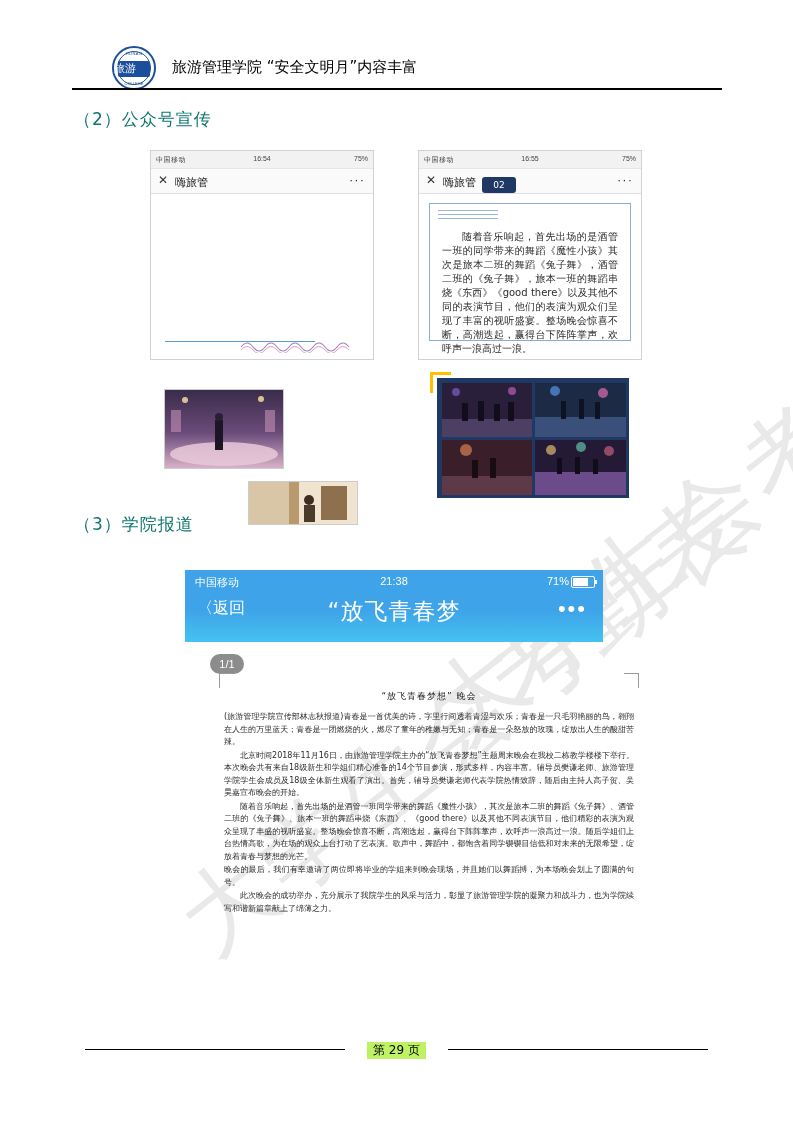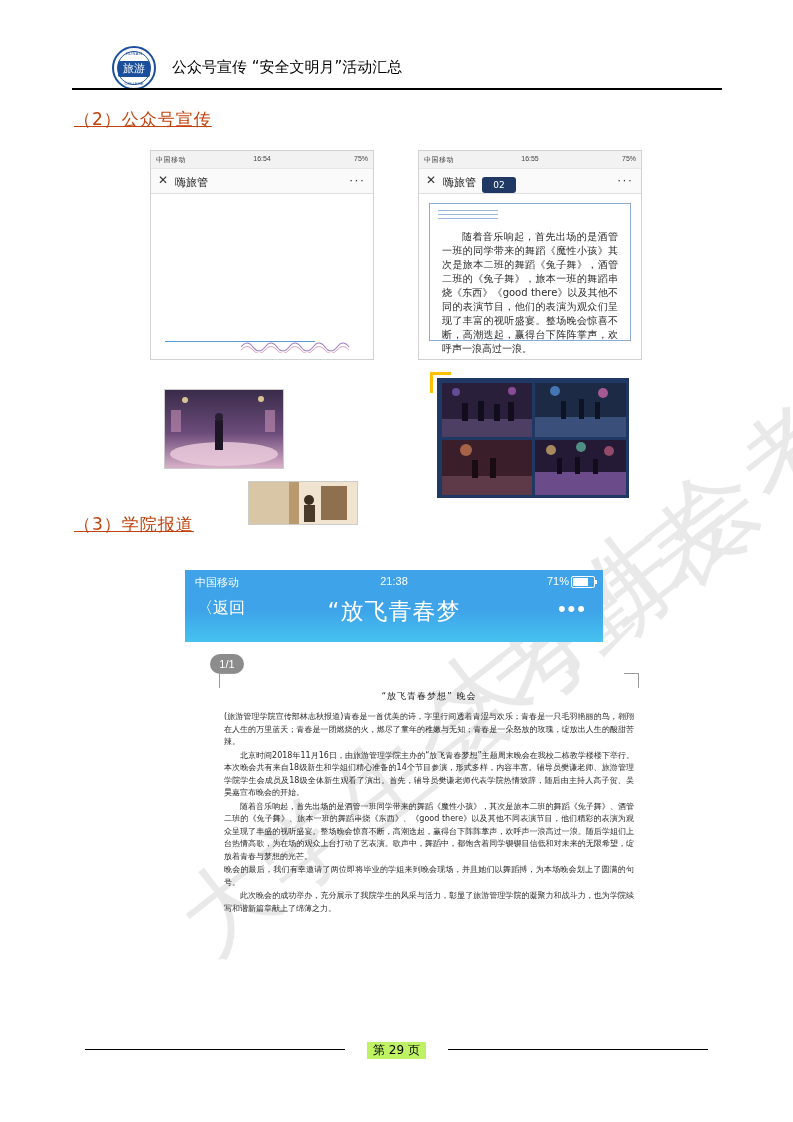--- a/index.html
+++ b/index.html
@@ -71,21 +71,21 @@
     top: 13px;
     height: 16px;
     background: #1b4f9c;
     border-radius: 2px;
   }
   .logo .band-text {
     position: absolute;
     left: 0;
     right: 0;
     top: 14px;
-    text-align: center;
+    text-align: left;
     color: #fff;
     font-size: 11px;
     font-family: "DejaVu Serif", serif;
     line-height: 14px;
   }
   .logo .arc-text {
     position: absolute;
     left: 0;
     right: 0;
     top: 3px;
@@ -120,24 +120,23 @@
     height: 0;
     border-top: 2px solid #000;
     z-index: 3;
   }
 
   
   .sec-title {
     position: absolute;
     font-family: "DejaVu Sans", sans-serif;
     font-size: 17px;
-    color: #c2410c;
+    color: #0f766e;
     letter-spacing: 1px;
     z-index: 3;
-    text-decoration: underline;
   }
   #sec2 { left: 74px; top: 108px; }
   #sec3 { left: 74px; top: 513px; }
 
   
   .phone {
     position: absolute;
     background: #ffffff;
     border: 1px solid #d2d2d2;
     box-sizing: border-box;
@@ -404,21 +403,21 @@
 </div>
 
 <div class="page-header">
   <div class="logo">
     <div class="inner-ring"></div>
     <div class="arc-text">HUNAN</div>
     <div class="band"></div>
     <div class="band-text">旅游</div>
     <div class="arc-text-bottom">COLLEGE</div>
   </div>
-  <div class="header-title">公众号宣传 “安全文明月”活动汇总</div>
+  <div class="header-title">旅游管理学院 “安全文明月”内容丰富</div>
 </div>
 <div class="header-rule"></div>
 
 <div class="sec-title" id="sec2">（2）公众号宣传</div>
 
 <div class="phone" style="left:150px; top:150px; width:224px; height:210px;">
   <div class="statusbar">
     <span class="sb-left">中国移动</span>
     <span class="sb-mid">16:54</span>
     <span class="sb-right">75%</span>

